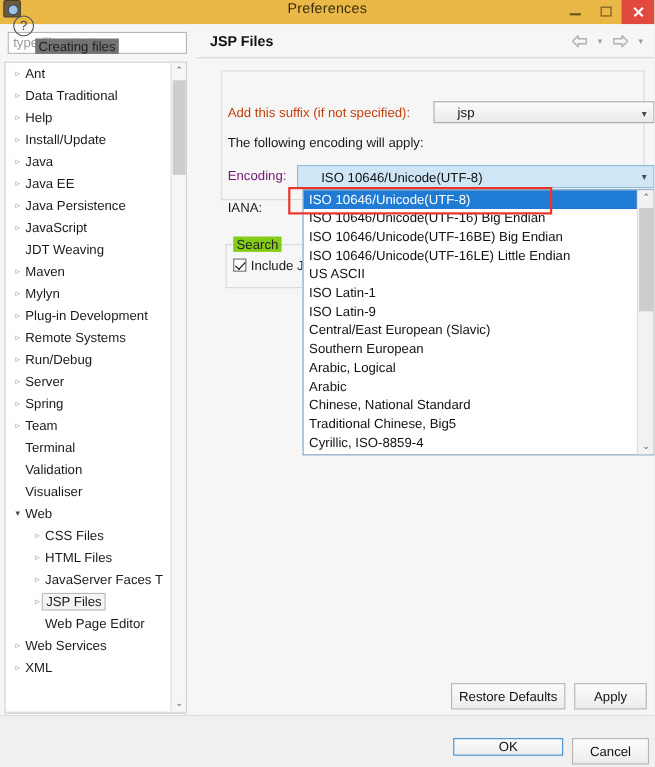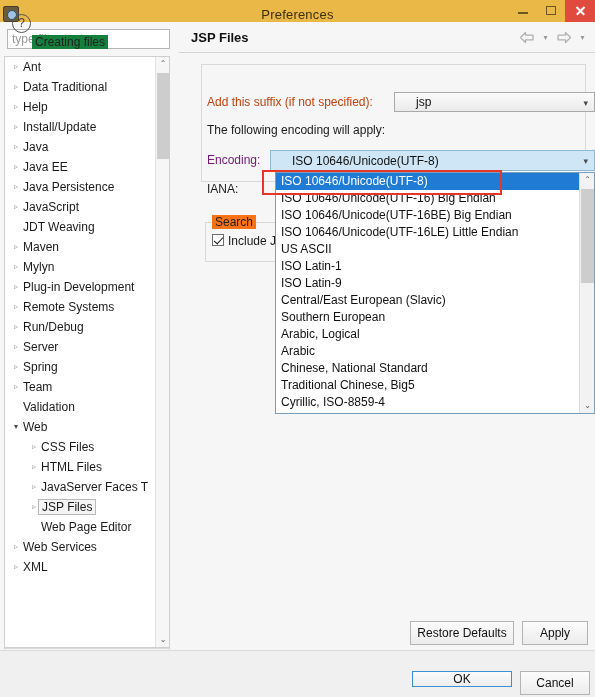--- a/index.html
+++ b/index.html
@@ -9,21 +9,21 @@
     font-size: 12px;
     background: #f0f0f0;
     overflow: hidden;
   }
   .window { position: relative; width: 595px; height: 697px; background: #f0f0f0; }
 
   
   .titlebar {
     position: absolute; left: 0; top: 0; width: 595px; height: 22px;
     background: #e9b847;
-    display: flex; align-items: flex-end;
+    display: flex; align-items: flex-start;
   }
   .title-icon {
     width: 16px; height: 16px; margin-left: 3px;
     background: #6a5b3a; border: 1px solid #4a3f28; border-radius: 2px;
     position: relative;
   }
   .title-icon::after {
     content: ""; position: absolute; left: 3px; top: 3px;
     width: 8px; height: 8px; border-radius: 50%;
     background: #9fc3e0; border: 1px solid #2b4f6b;
@@ -133,21 +133,21 @@
   .hdr-rule {
     position: absolute; left: 0; top: 30px; width: 416px; height: 1px; background: #d4d4d4;
   }
 
   
   .group {
     position: absolute; left: 22px; top: 42px; width: 385px; height: 118px;
     border: 1px solid #d9d9d9;
   }
   .group-label {
-    position: absolute; left: 32px; top: 35px; background: #15803d;
+    position: absolute; left: 32px; top: 35px; background: #737373;
     padding: 0 3px; font-size: 12px; color: #222;
   }
   .row { position: absolute; display: flex; align-items: center; }
   .lbl-suffix { left: 207px; top: 95px; font-size: 12px; color: #c2410c; }
   .combo {
     border: 1px solid #a9a9a9;
     background: linear-gradient(#fbfbfb, #eaeaea);
     height: 20px; font-size: 12px; color: #111;
     display: flex; align-items: center; padding-left: 21px;
     position: absolute;
@@ -164,25 +164,25 @@
     background: #cfe6f7; border: 1px solid #8fb8d4;
   }
   .lbl-iana { left: 207px; top: 182px; font-size: 12px; color: #1a1a1a; }
 
   
   .group2 {
     position: absolute; left: 205px; top: 222px; width: 70px; height: 40px;
     border: 1px solid #d9d9d9; border-right: none;
   }
   .group2-label {
-    position: absolute; left: 212px; top: 215px; background: #f97316;
+    position: absolute; left: 212px; top: 215px; background: #84cc16;
     padding: 0 3px; font-size: 12px; color: #222;
   }
   .chk-row {
-    position: absolute; left: 212px; top: 234px; display: flex; align-items: flex-start;
+    position: absolute; left: 212px; top: 234px; display: flex; align-items: center;
     font-size: 12px; color: #1a1a1a; white-space: nowrap;
   }
   .chkbox {
     width: 12px; height: 12px; border: 1px solid #6d6d6d; background: #fff;
     margin-right: 4px; position: relative; flex: 0 0 12px;
   }
   .chkbox::after {
     content: ""; position: absolute; left: 3px; top: 0px;
     width: 4px; height: 8px; border: solid #111; border-width: 0 1.6px 1.6px 0;
     transform: rotate(42deg);
@@ -328,21 +328,29 @@
           <div class="tree-item">
             <span class="arrow">▹</span>
             <span class="lbl">Spring</span>
           </div>
           <div class="tree-item">
             <span class="arrow">▹</span>
             <span class="lbl">Team</span>
           </div>
           <div class="tree-item">
             <span class="arrow"></span>
+            <span class="lbl">Terminal</span>
+          </div>
+          <div class="tree-item">
+            <span class="arrow"></span>
             <span class="lbl">Validation</span>
+          </div>
+          <div class="tree-item">
+            <span class="arrow"></span>
+            <span class="lbl">Visualiser</span>
           </div>
           <div class="tree-item expanded">
             <span class="arrow">▾</span>
             <span class="lbl">Web</span>
           </div>
           <div class="tree-item indent1">
             <span class="arrow">▹</span>
             <span class="lbl">CSS Files</span>
           </div>
           <div class="tree-item indent1">

